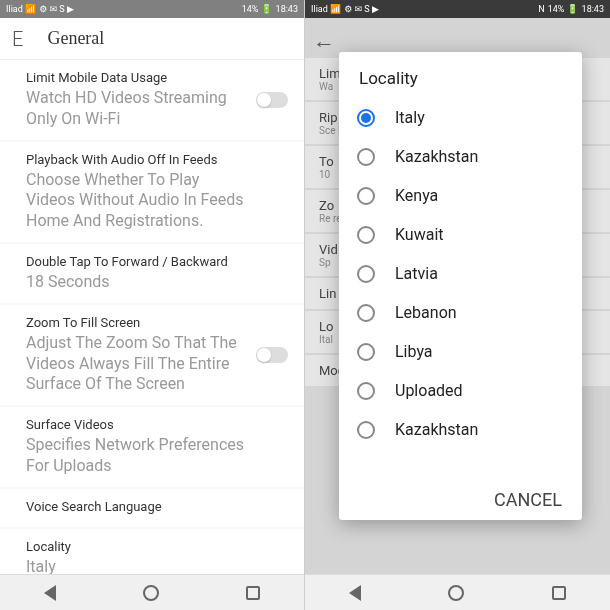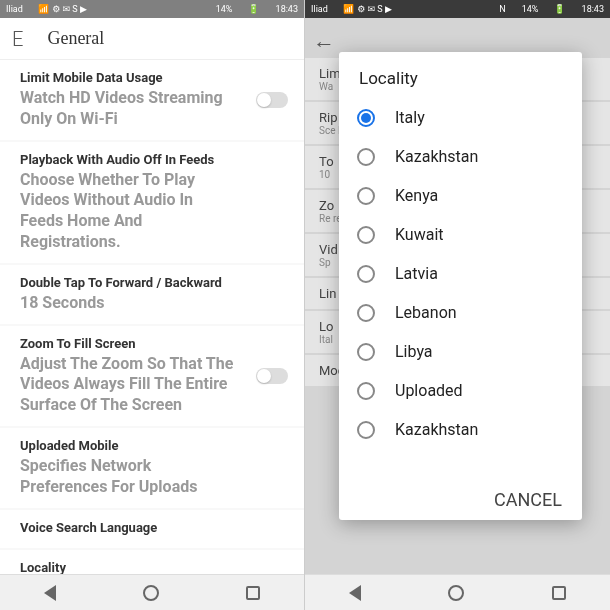--- a/index.html
+++ b/index.html
@@ -24,43 +24,42 @@
       height: 18px;
       background: #808080;
       color: #fff;
       display: flex;
       justify-content: space-between;
       align-items: center;
       font-size: 9px;
       padding: 0 6px;
     }
     .status-bar.dark { background: #3a3a3a; }
-    .status-left, .status-right { display: flex; align-items: flex-start; gap: 16px; }
+    .status-left, .status-right { display: flex; align-items: flex-start; gap: 3px; }
     .header-row {
       height: 42px;
       background: #fff;
       display: flex;
       align-items: center;
       padding: 0 12px;
       gap: 24px;
       border-bottom: 1px solid #eee;
     }
     .header-e { font-size: 20px; color: #555; font-weight: 300; }
     .header-title { font-size: 18px; color: #333; font-family: Liberation Serif, serif; }
     .settings-list {
       flex: 1;
       overflow: hidden;
       background: #f8f8f8;
     }
     .setting-item {
       background: #fff;
-      padding: 10px 20px;
+      padding: 10px 26px;
       margin-bottom: 2px;
       position: relative;
-      font-weight: bold;
     }
     .setting-title {
       font-size: 13px;
       color: #333;
       margin-bottom: 3px;
     }
     .setting-sub {
       font-size: 16px;
       color: #999;
       line-height: 1.3;
@@ -232,21 +231,21 @@
     <div class="setting-item">
       <div class="setting-title">Double Tap To Forward / Backward</div>
       <div class="setting-sub">18 Seconds</div>
     </div>
     <div class="setting-item">
       <div class="setting-title">Zoom To Fill Screen</div>
       <div class="setting-sub">Adjust The Zoom So That The Videos Always Fill The Entire Surface Of The Screen</div>
       <div class="toggle"></div>
     </div>
     <div class="setting-item">
-      <div class="setting-title">Uploaded Mobile</div>
+      <div class="setting-title">Surface Videos</div>
       <div class="setting-sub">Specifies Network Preferences For Uploads</div>
     </div>
     <div class="setting-item">
       <div class="setting-title">Voice Search Language</div>
     </div>
     <div class="setting-item">
       <div class="setting-title">Locality</div>
       <div class="setting-sub">Italy</div>
     </div>
     <div class="section-header">Restricted Mode</div>

